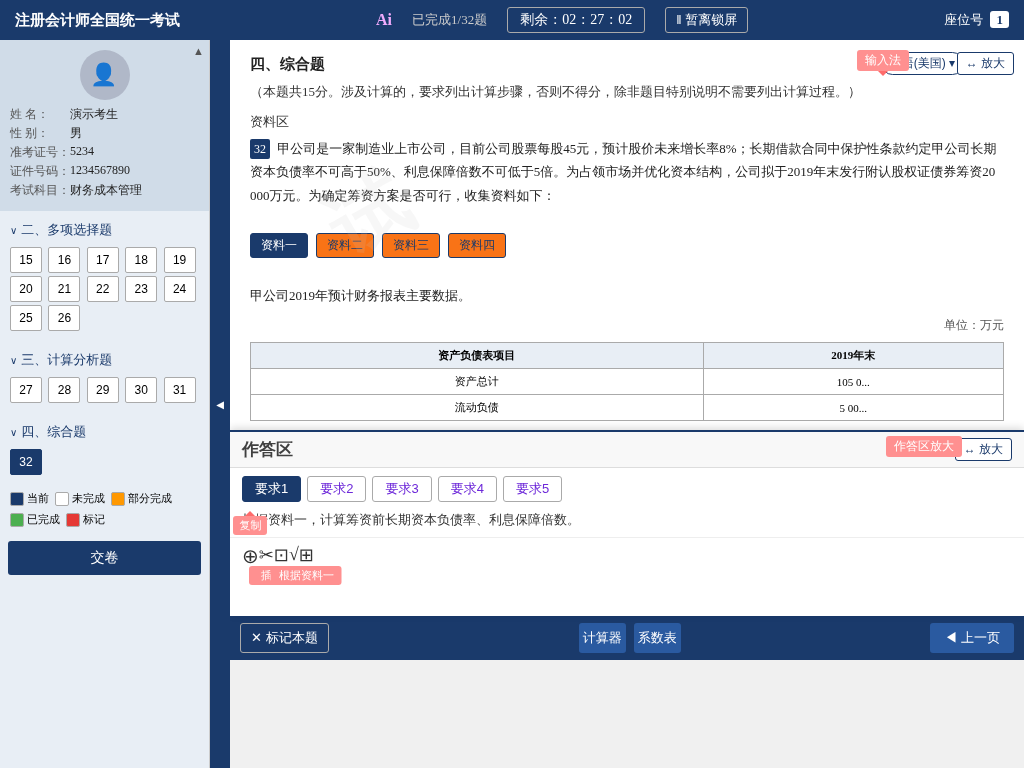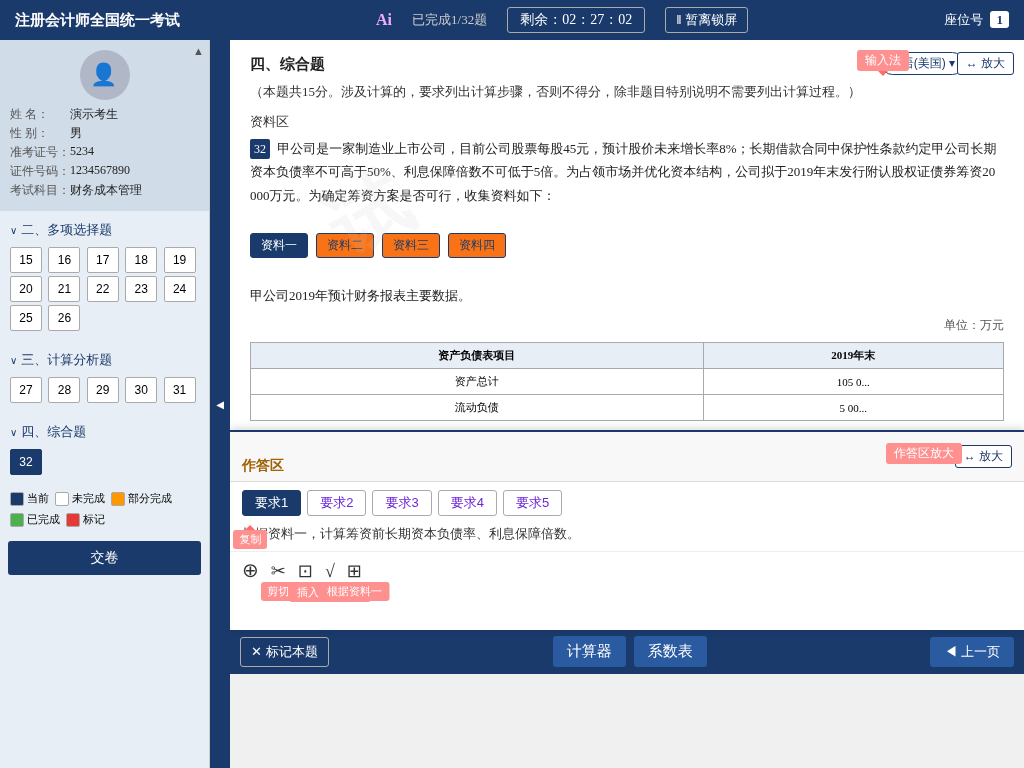--- a/index.html
+++ b/index.html
@@ -300,24 +300,23 @@
     }
     .answer-panel-header {
       display: flex;
       justify-content: space-between;
       align-items: center;
       padding: 6px 12px;
       background: #f8f8f8;
       border-bottom: 1px solid #ddd;
     }
     .answer-panel-title {
-      font-size: 14px;
-      color: #a16207;
+      font-size: 17px;
+      color: #404040;
       font-weight: bold;
-      margin-top: 19px;
     }
     .answer-tabs {
       display: flex;
       gap: 6px;
       padding: 8px 12px 4px;
     }
     .ans-tab {
       padding: 3px 12px;
       border: 1px solid #aaa;
       border-radius: 3px;
@@ -328,24 +327,23 @@
     }
     .ans-tab.active { background: #1a3a6b; color: white; border-color: #1a3a6b; }
     .answer-instruction {
       padding: 4px 12px 6px;
       font-size: 13px;
       color: #333;
       line-height: 1.6;
     }
     .answer-toolbar {
       display: flex;
-      gap: 12px;
       padding: 6px 12px;
       border-top: 1px solid #eee;
-      align-items: flex-end;
+      align-items: flex-start;
     }
     .toolbar-icon {
       font-size: 18px;
       cursor: pointer;
       color: #333;
       position: relative;
     }
     .answer-input-area {
       min-height: 30px;
       padding: 4px 12px;
@@ -361,23 +359,23 @@
       padding: 0 10px;
     }
     .bottom-left { display: flex; gap: 8px; align-items: center; }
     .bottom-center { display: flex; gap: 8px; }
     .bottom-right { display: flex; gap: 8px; align-items: center; justify-content: flex-end; }
 
     .btn-bottom {
       background: #2a5aa0;
       color: white;
       border: none;
-      padding: 6px 14px;
-      border-radius: 3px;
-      font-size: 15px;
+      padding: 6px 4px;
+      border-radius: 3px;
+      font-size: 13px;
       cursor: pointer;
     }
     .btn-prev {
       background: #2a5aa0;
       color: white;
       border: none;
       padding: 6px 14px;
       border-radius: 3px;
       font-size: 13px;
       cursor: pointer;

